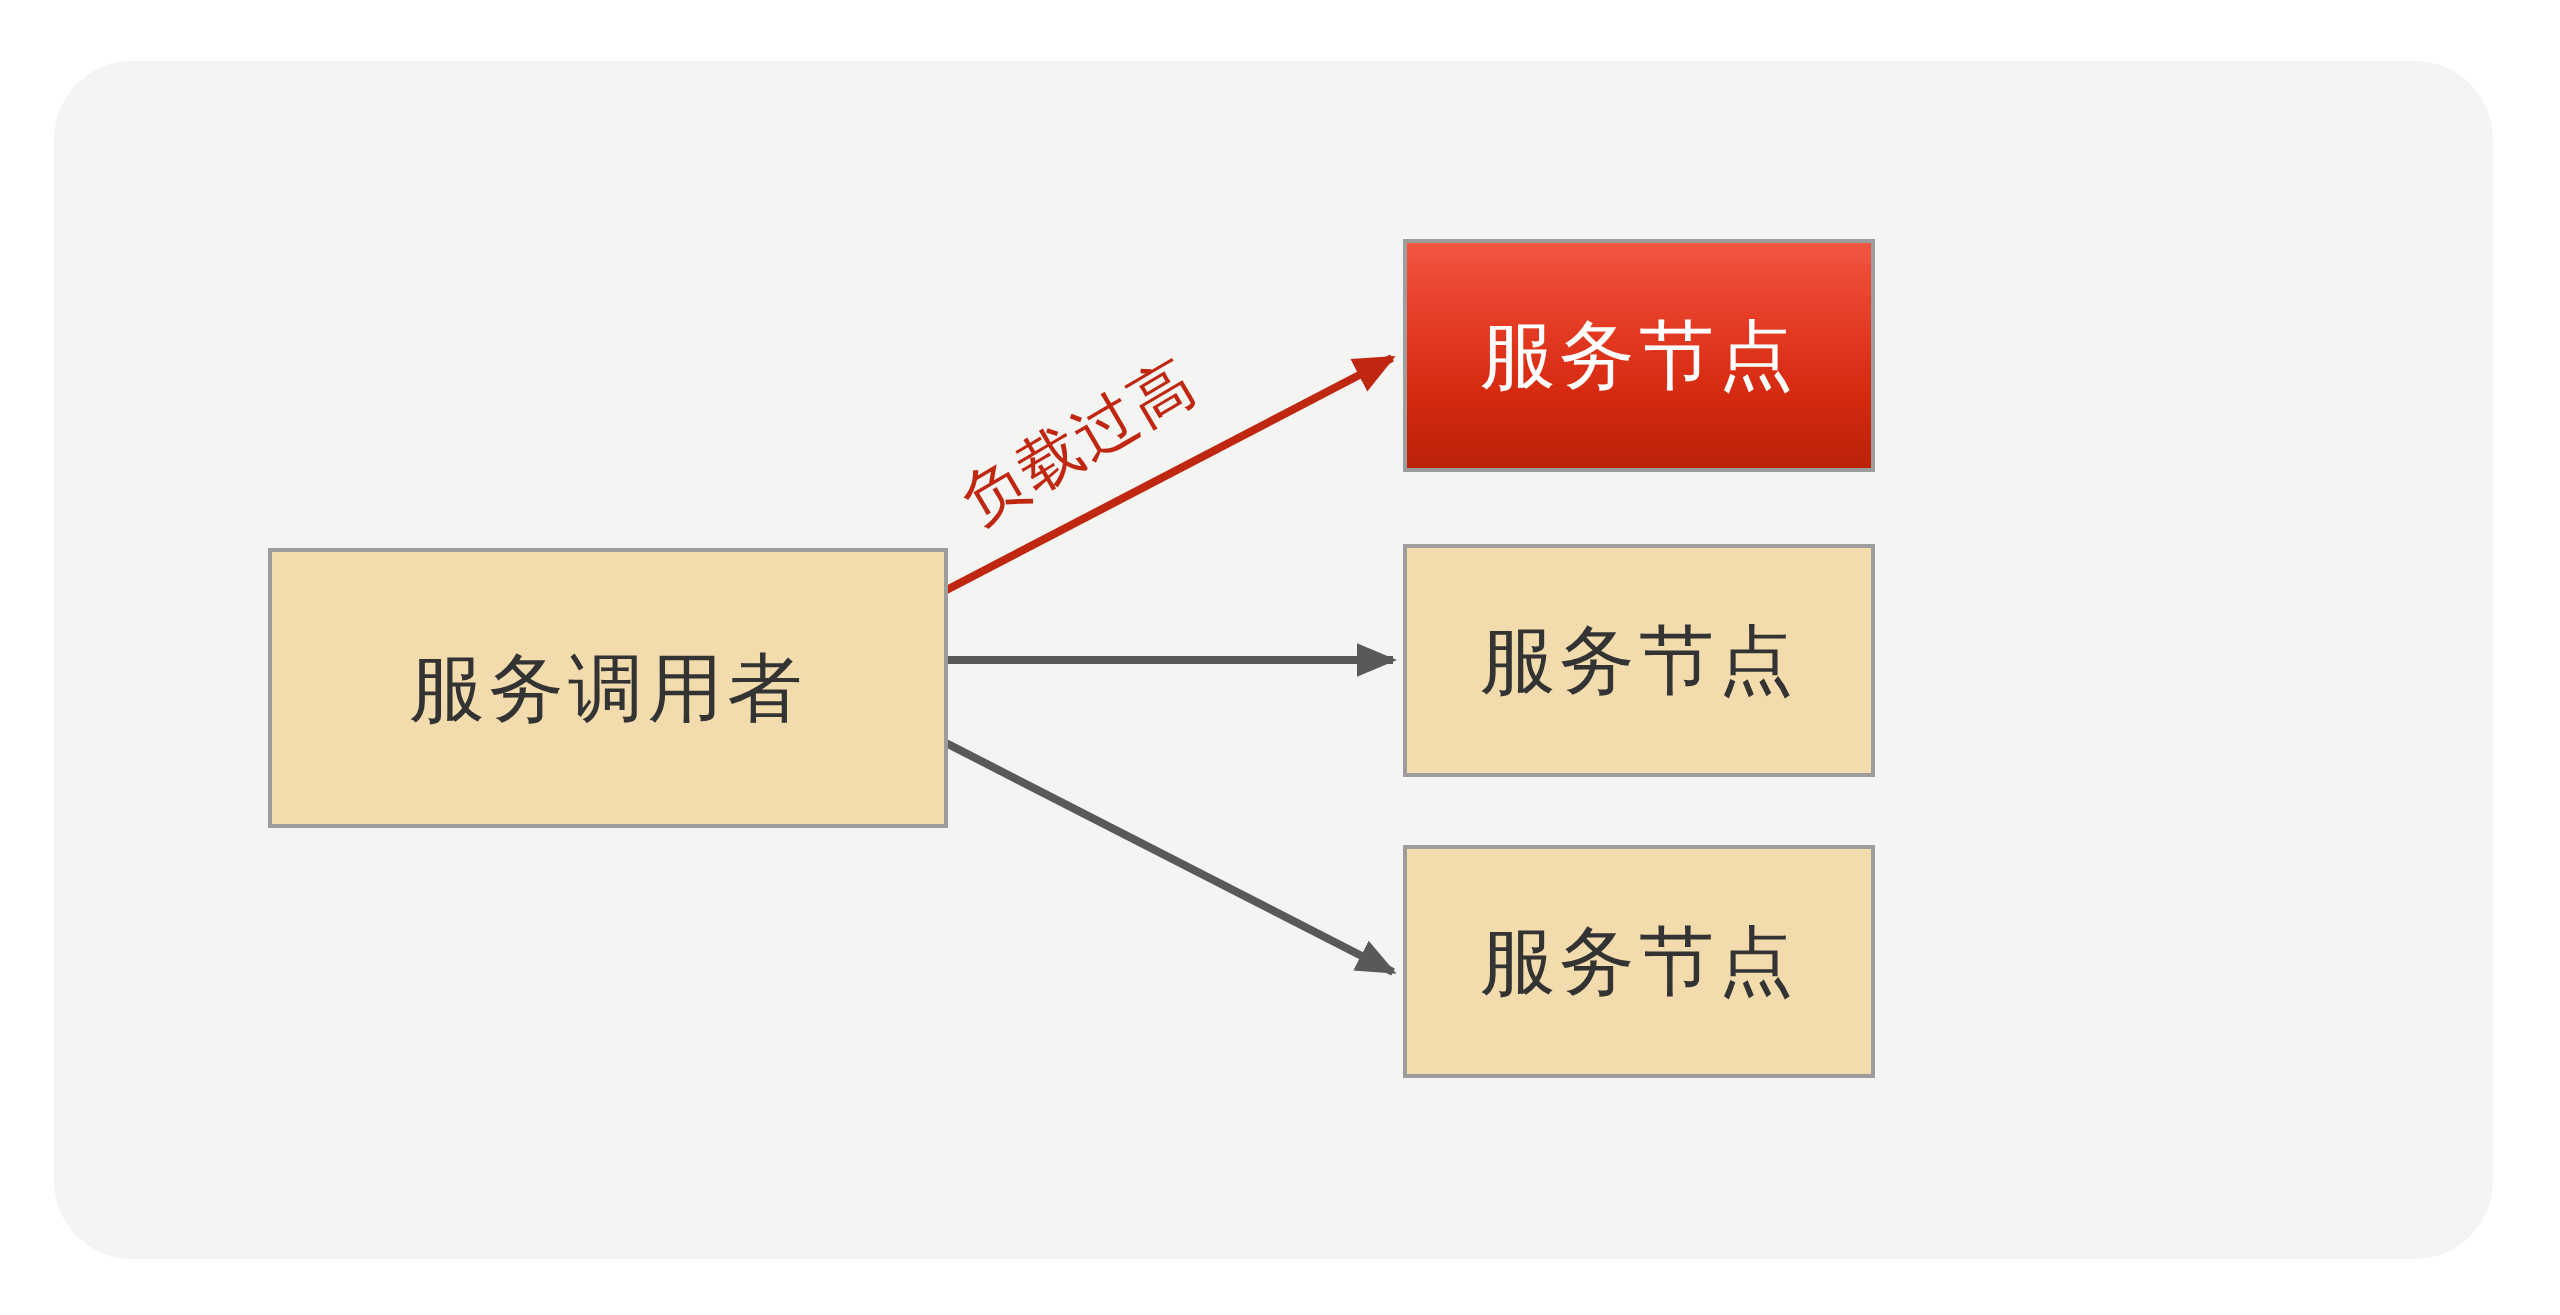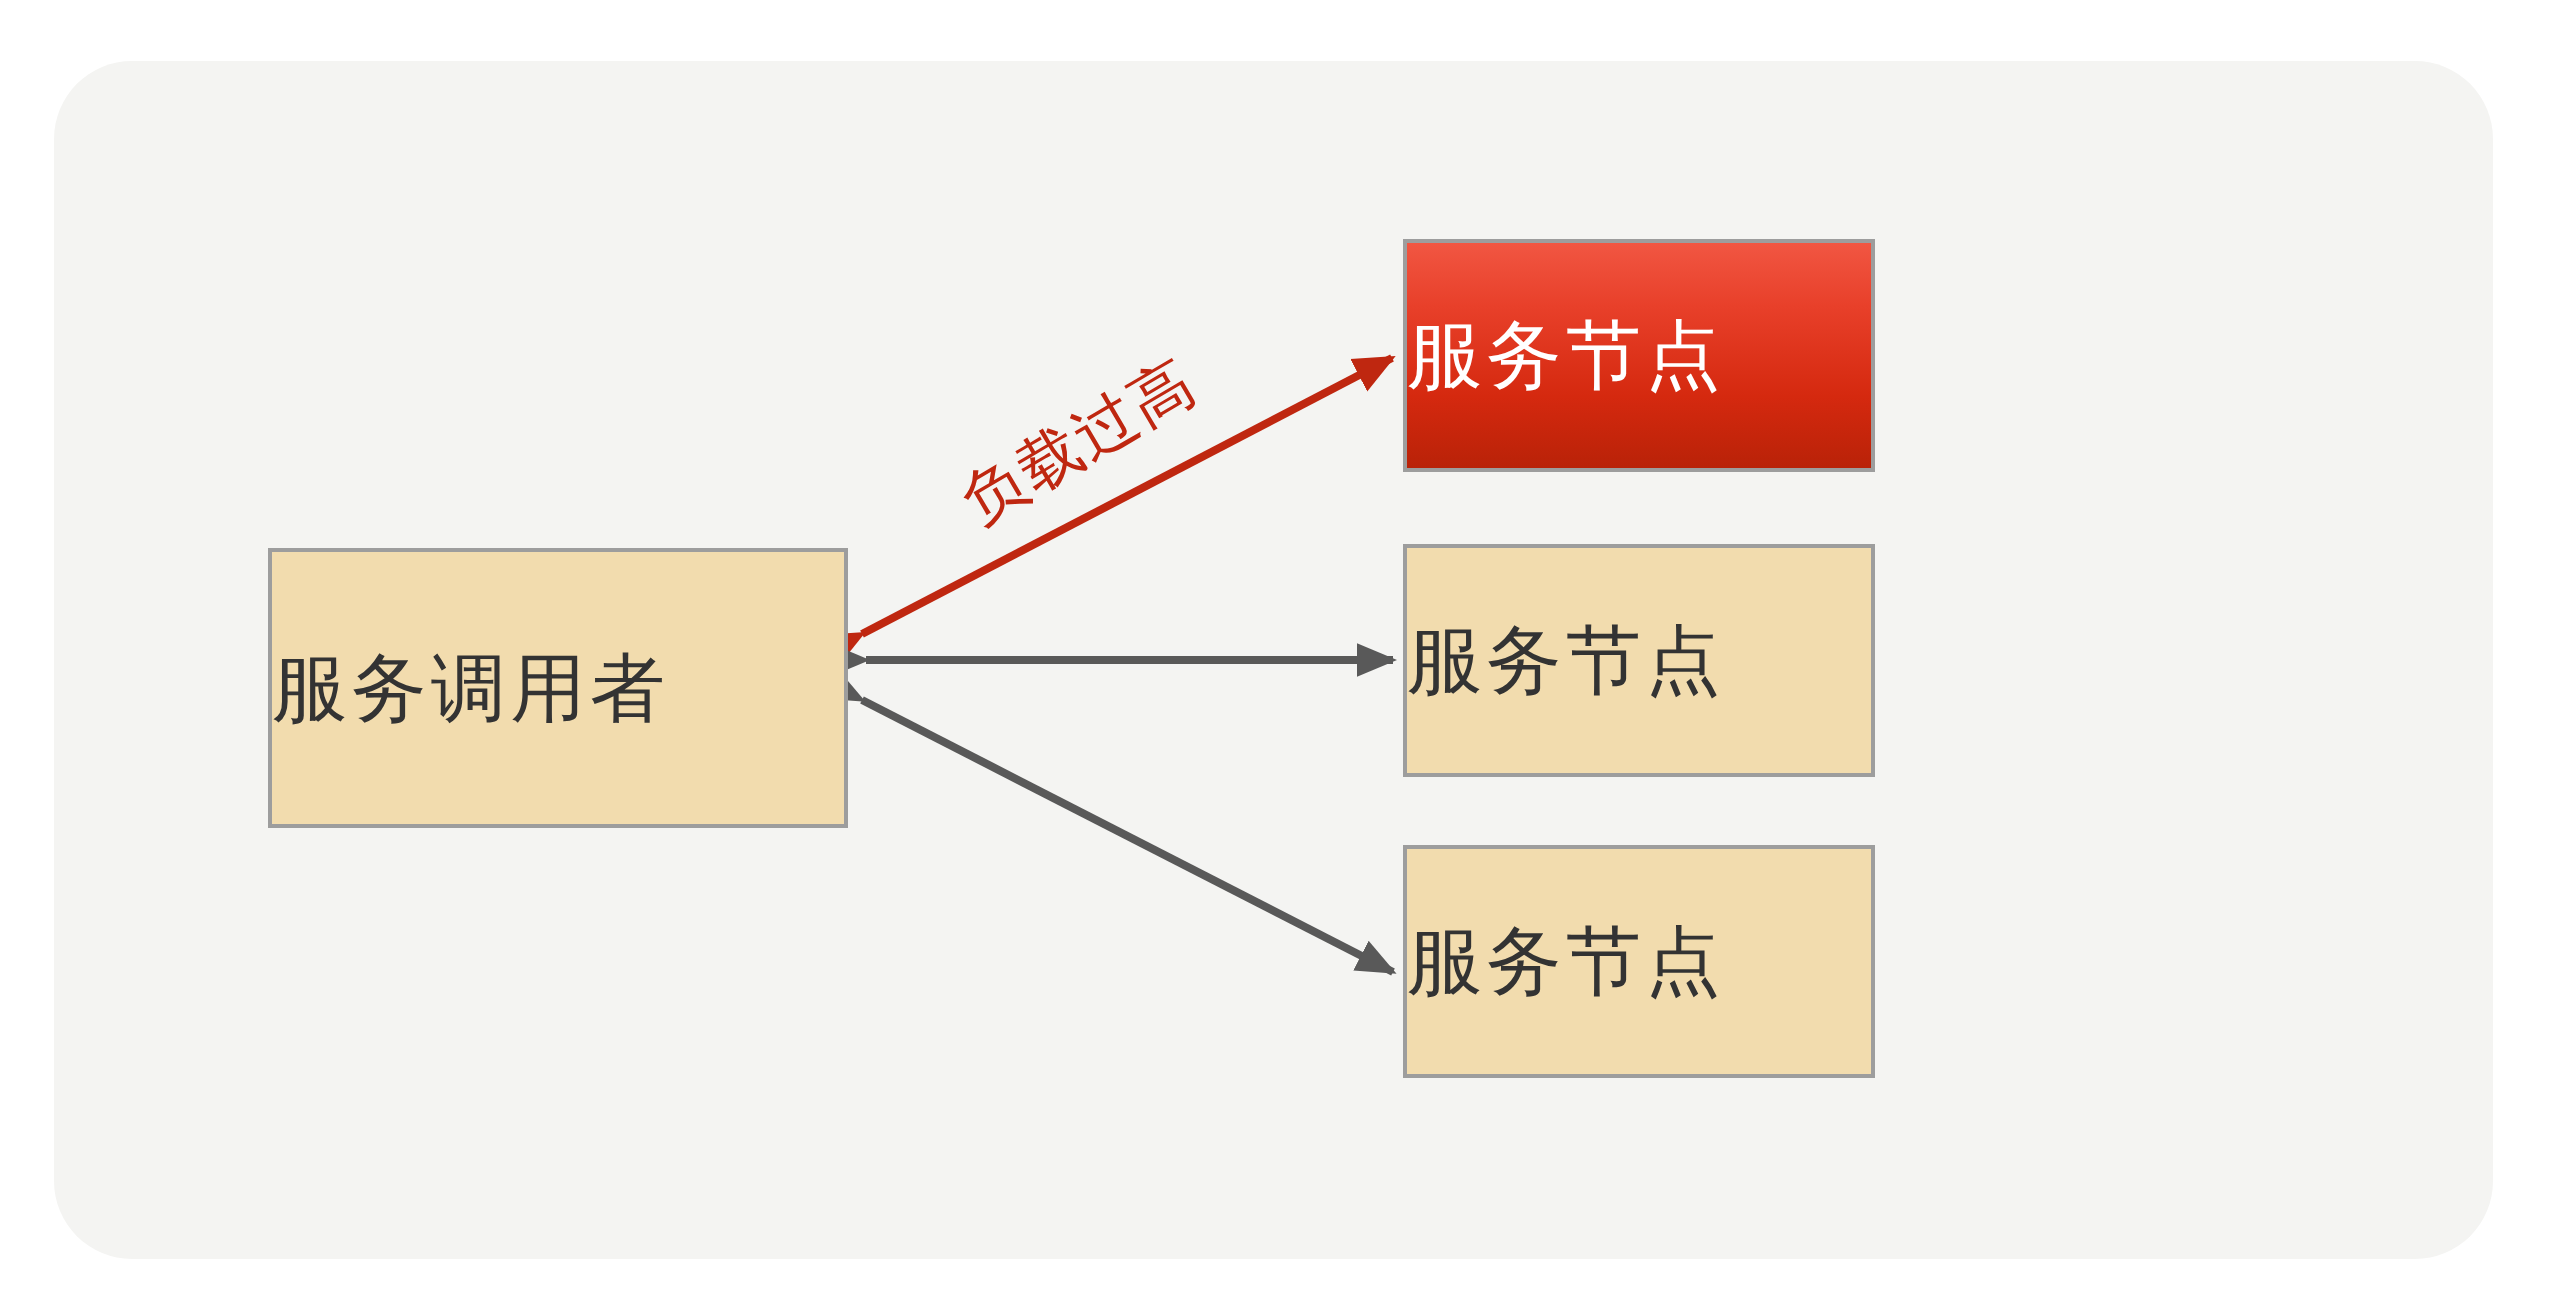--- a/index.html
+++ b/index.html
@@ -38,32 +38,33 @@
     height: 1315px;
     pointer-events: none;
   }
   
   .node {
     position: absolute;
     box-sizing: border-box;
     border: 4px solid #9d9d9d;
     display: flex;
     align-items: center;
+    justify-content: center;
     text-align: center;
     line-height: 1.1;
   }
   .node-label {
     display: block;
     letter-spacing: 0.06em;
   }
   
   .node-caller {
     left: 268px;
     top: 548px;
-    width: 580px;
+    width: 680px;
     height: 280px;
     background: #f2dcae;
   }
   .node-caller .node-label {
     font-size: 75px;
     color: #333333;
   }
   
   .node-service {
     left: 1403px;

